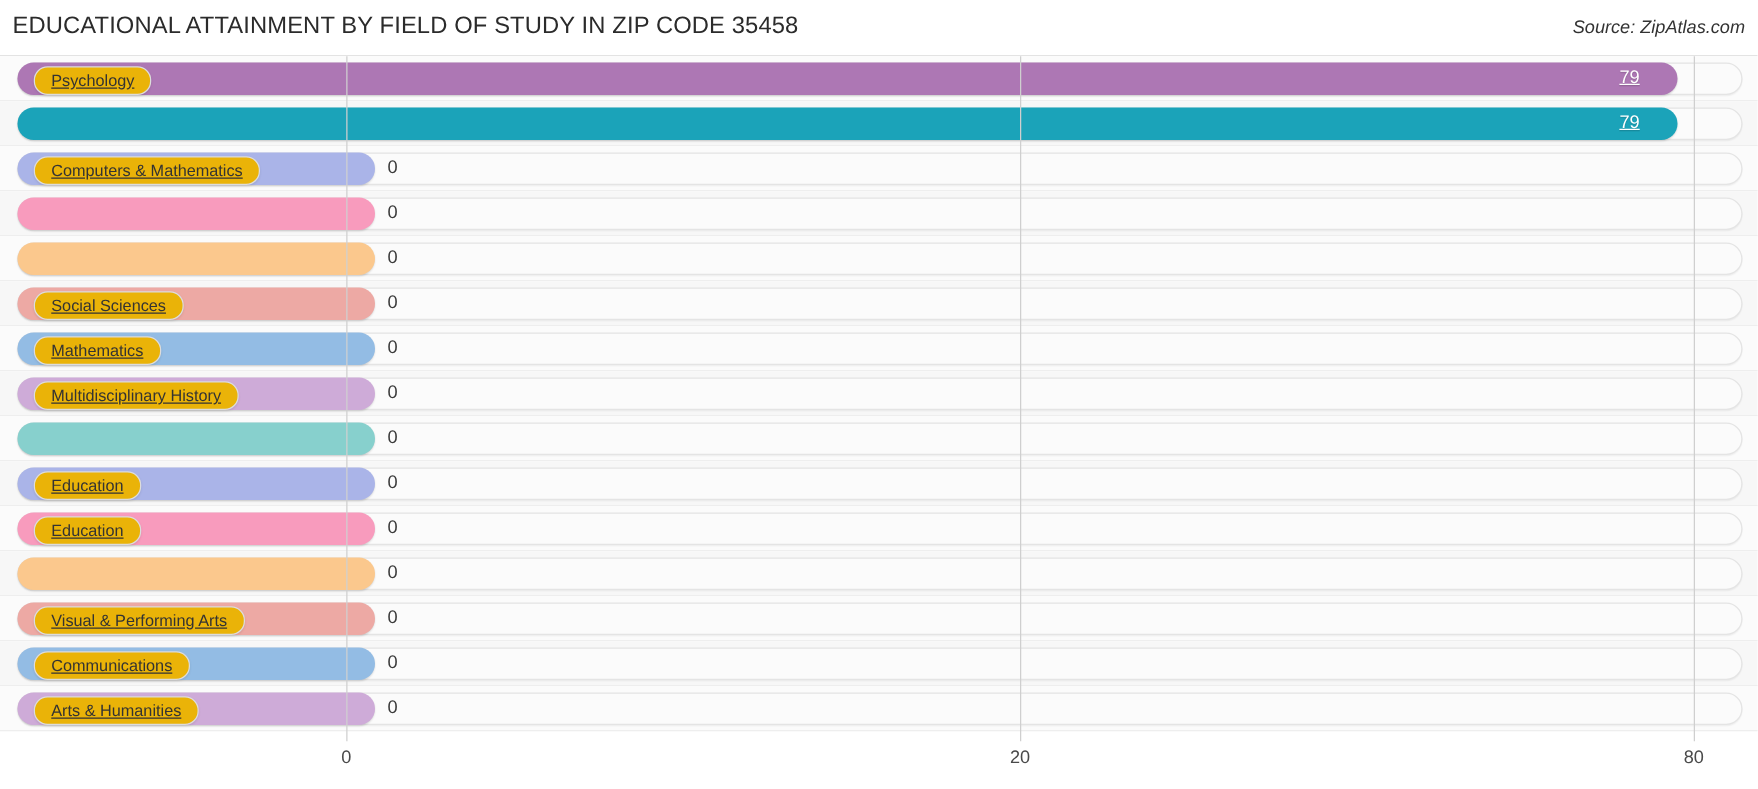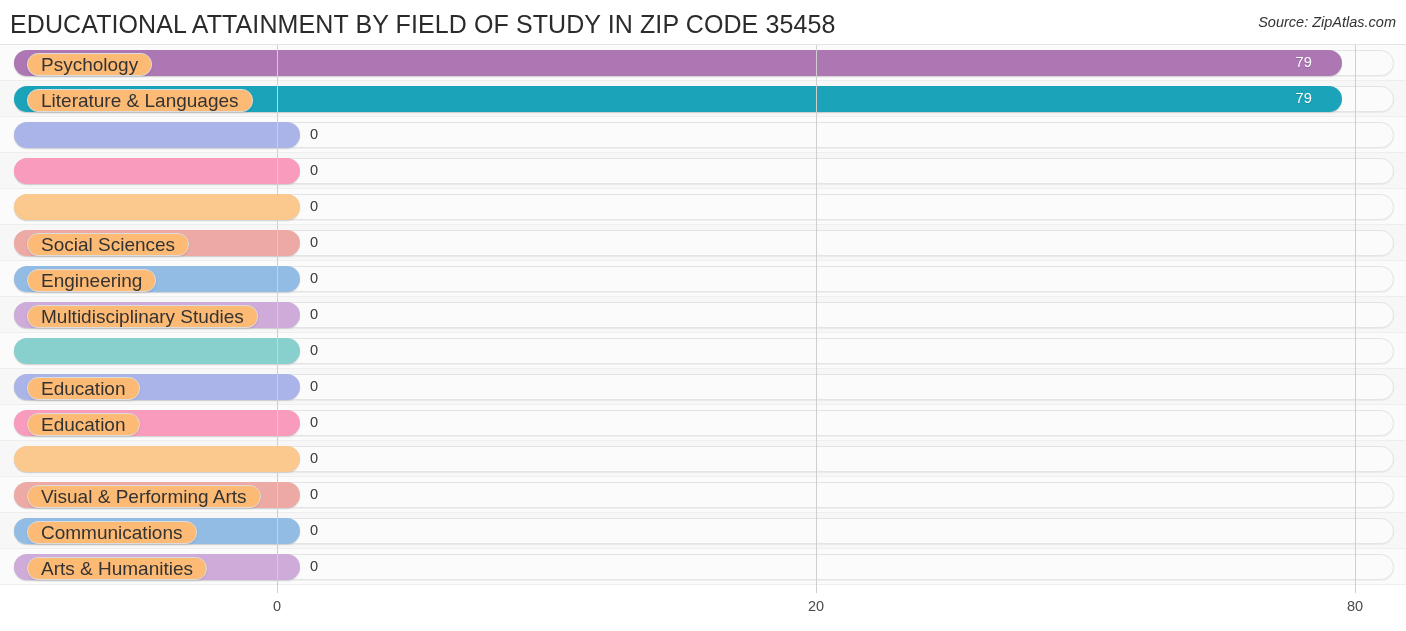--- a/index.html
+++ b/index.html
@@ -25,21 +25,21 @@
   .header {
     position: absolute;
     left: 0; top: 0;
     width: 1406px;
     height: 45px;
   }
   .chart-title {
     position: absolute;
     left: 10px;
     top: 10px;
-    font-size: 25px;
+    font-size: 19px;
     letter-spacing: .1px;
     color: #2b2b2b;
     white-space: nowrap;
   }
   .source {
     position: absolute;
     right: 10px;
     top: 14px;
     font-size: 14.5px;
     font-style: italic;
@@ -134,41 +134,43 @@
   }
 
   
   .label-pill {
     position: absolute;
     left: 27px;
     top: 8px;
     height: 21px;
     line-height: 21px;
     padding: 0 13px;
-    background: #fdba74;
+    background: #eab308;
     border: 1px solid #dcdcdc;
     border-radius: 11px;
-    font-size: 19px;
+    font-size: 13px;
     color: #333333;
     white-space: nowrap;
     z-index: 3;
     box-shadow: 0 1px 2px rgba(0,0,0,0.10);
+    text-decoration: underline;
   }
 
   
   .value {
     position: absolute;
     top: 9px;
     font-size: 14.6px;
     white-space: nowrap;
     z-index: 4;
   }
   .value.inside {
     color: #ffffff;
     text-shadow: 0 1px 1px rgba(0,0,0,0.18);
+    text-decoration: underline;
   }
   .value.outside {
     color: #3b3b3b;
   }
 
   
   .axis {
     position: absolute;
     left: 0;
     top: 593px;
@@ -202,28 +204,28 @@
           <div class="track"></div>
           <div class="bar" style="width: 1327.53px; background: rgb(173, 119, 180);"></div>
           <div class="label-pill">Psychology</div>
           <div class="value inside" style="left: 1295.53px;">79</div>
           <div class="row-sep"></div>
         </div>
         <div class="row alt">
           <div class="row-bg"></div>
           <div class="track"></div>
           <div class="bar" style="width: 1327.53px; background: rgb(27, 163, 185);"></div>
-          <div class="label-pill">Literature &amp; Languages</div>
           <div class="value inside" style="left: 1295.53px;">79</div>
           <div class="row-sep"></div>
         </div>
         <div class="row">
           <div class="row-bg"></div>
           <div class="track"></div>
           <div class="bar" style="width: 286px; background: rgb(170, 180, 232);"></div>
+          <div class="label-pill">Computers &amp; Mathematics</div>
           <div class="value outside" style="left: 310px;">0</div>
           <div class="row-sep"></div>
         </div>
         <div class="row alt">
           <div class="row-bg"></div>
           <div class="track"></div>
           <div class="bar" style="width: 286px; background: rgb(248, 155, 189);"></div>
           <div class="value outside" style="left: 310px;">0</div>
           <div class="row-sep"></div>
         </div>
@@ -239,29 +241,29 @@
           <div class="track"></div>
           <div class="bar" style="width: 286px; background: rgb(237, 169, 164);"></div>
           <div class="label-pill">Social Sciences</div>
           <div class="value outside" style="left: 310px;">0</div>
           <div class="row-sep"></div>
         </div>
         <div class="row">
           <div class="row-bg"></div>
           <div class="track"></div>
           <div class="bar" style="width: 286px; background: rgb(147, 188, 228);"></div>
-          <div class="label-pill">Engineering</div>
+          <div class="label-pill">Mathematics</div>
           <div class="value outside" style="left: 310px;">0</div>
           <div class="row-sep"></div>
         </div>
         <div class="row alt">
           <div class="row-bg"></div>
           <div class="track"></div>
           <div class="bar" style="width: 286px; background: rgb(206, 171, 216);"></div>
-          <div class="label-pill">Multidisciplinary Studies</div>
+          <div class="label-pill">Multidisciplinary History</div>
           <div class="value outside" style="left: 310px;">0</div>
           <div class="row-sep"></div>
         </div>
         <div class="row">
           <div class="row-bg"></div>
           <div class="track"></div>
           <div class="bar" style="width: 286px; background: rgb(135, 208, 205);"></div>
           <div class="value outside" style="left: 310px;">0</div>
           <div class="row-sep"></div>
         </div>

